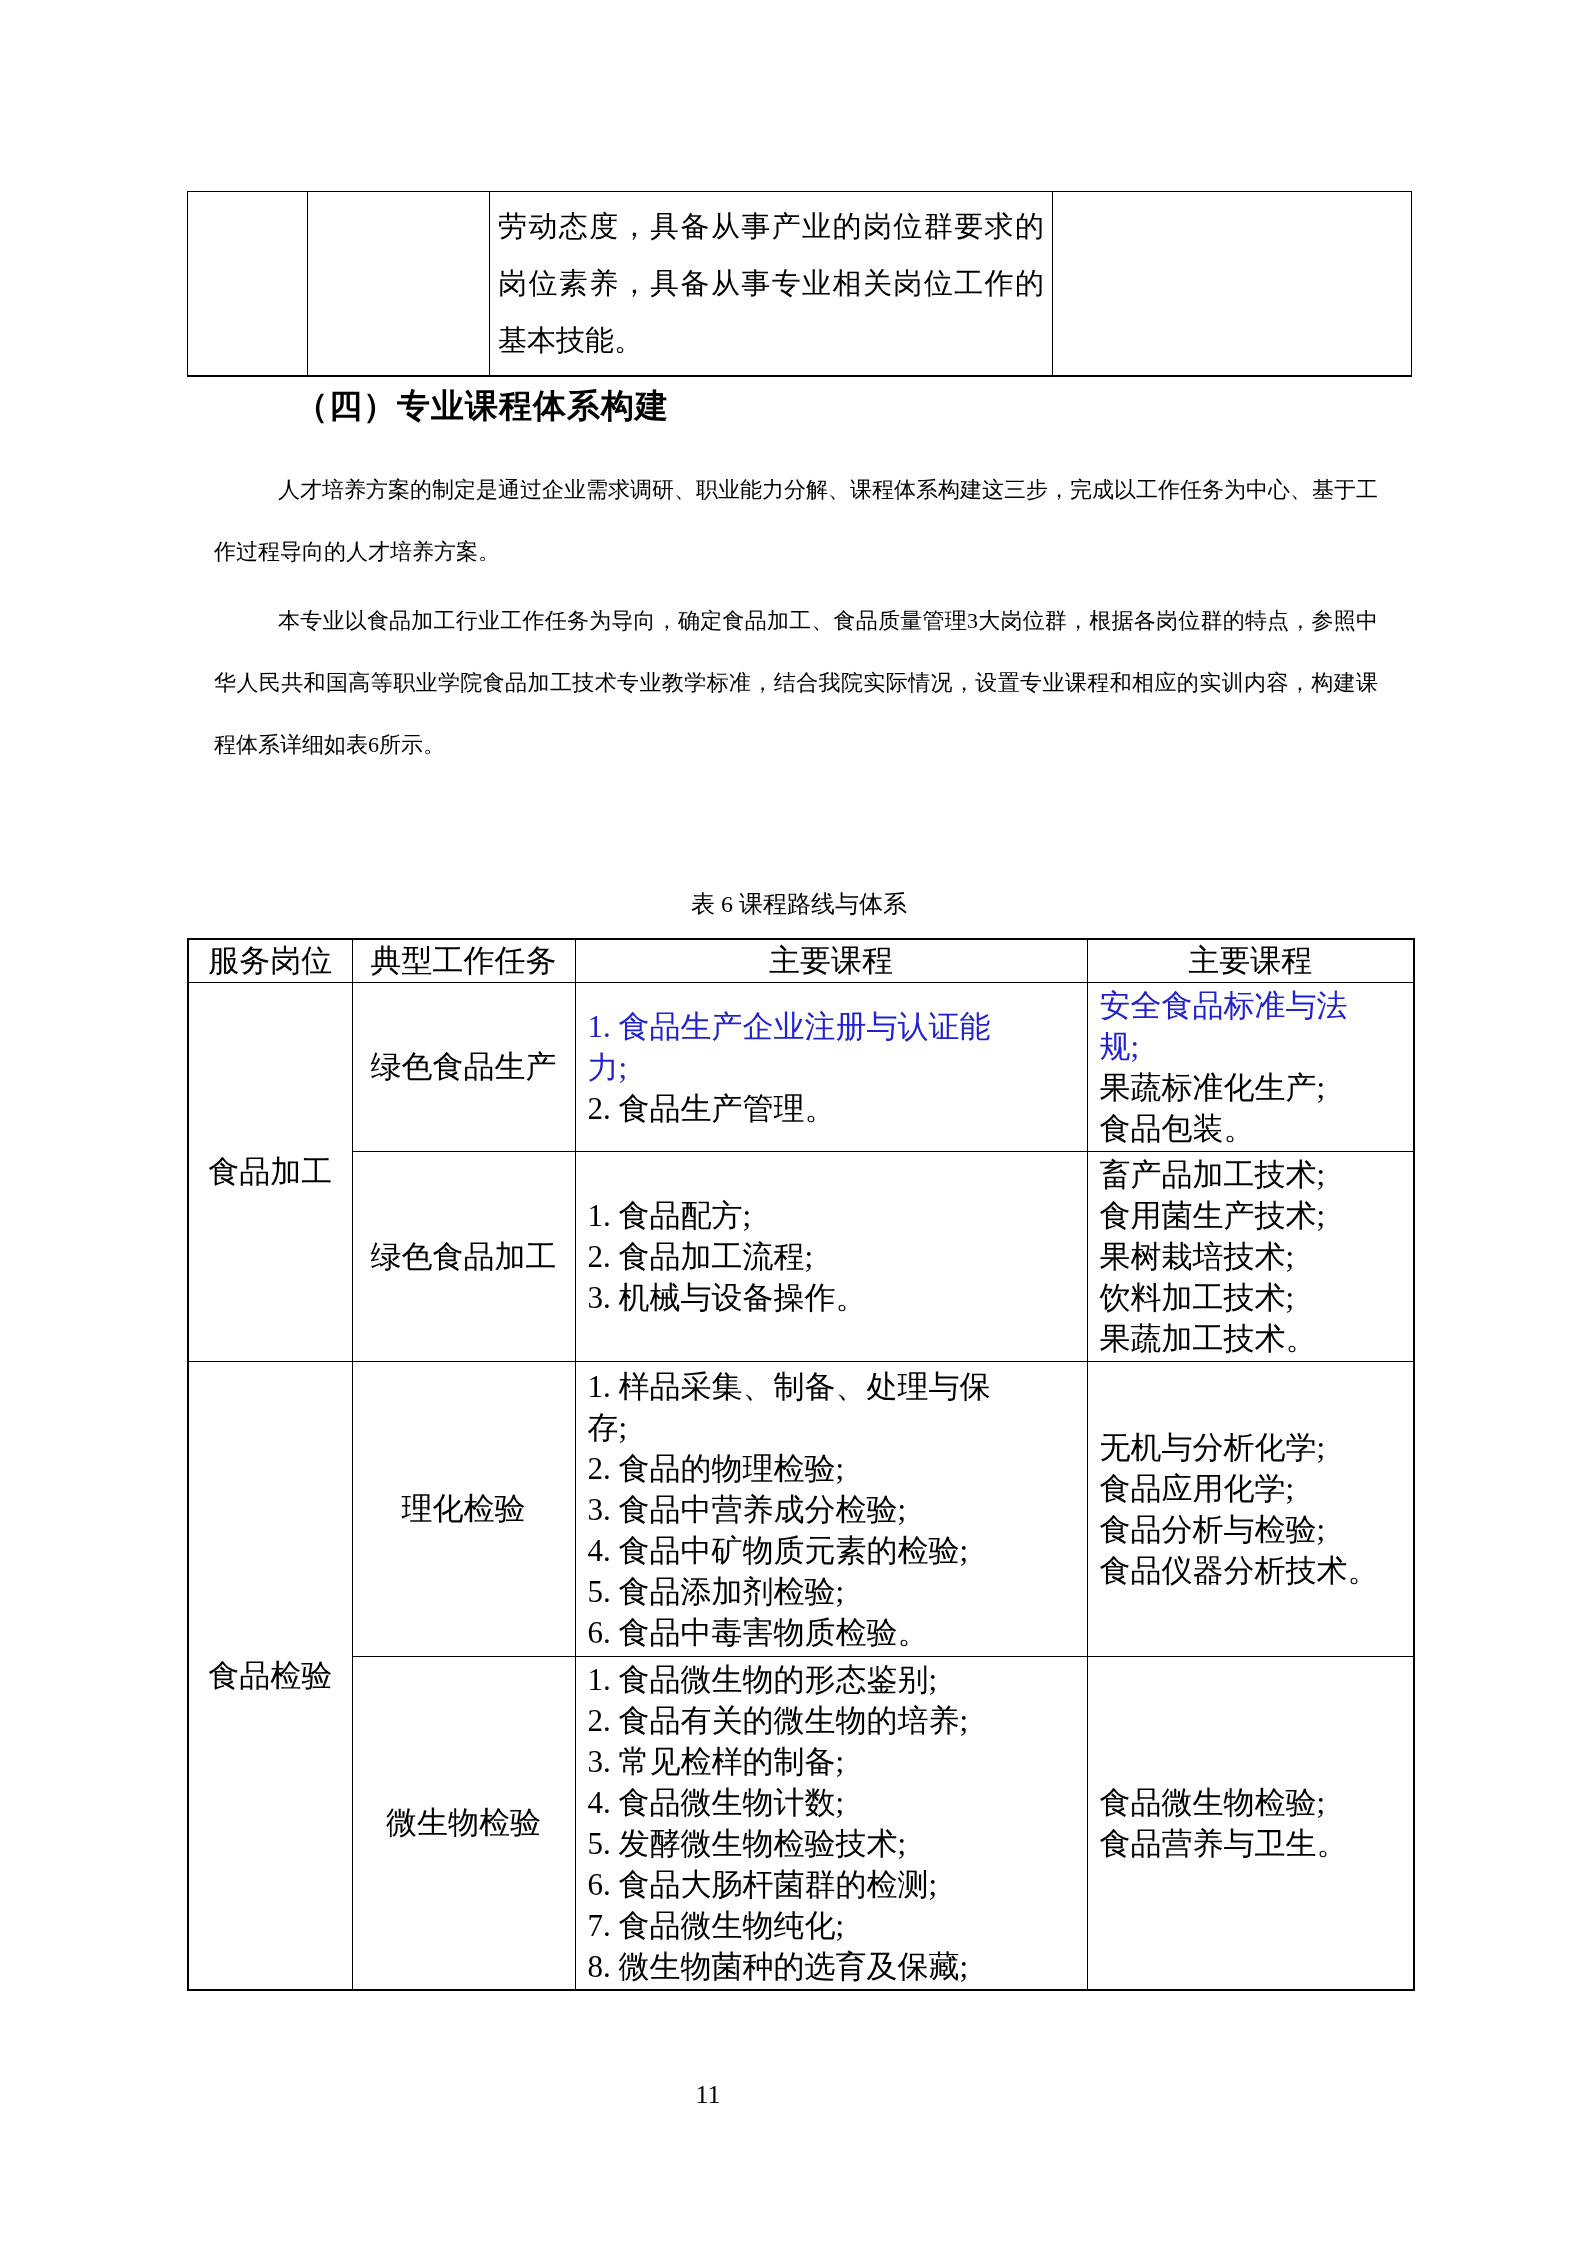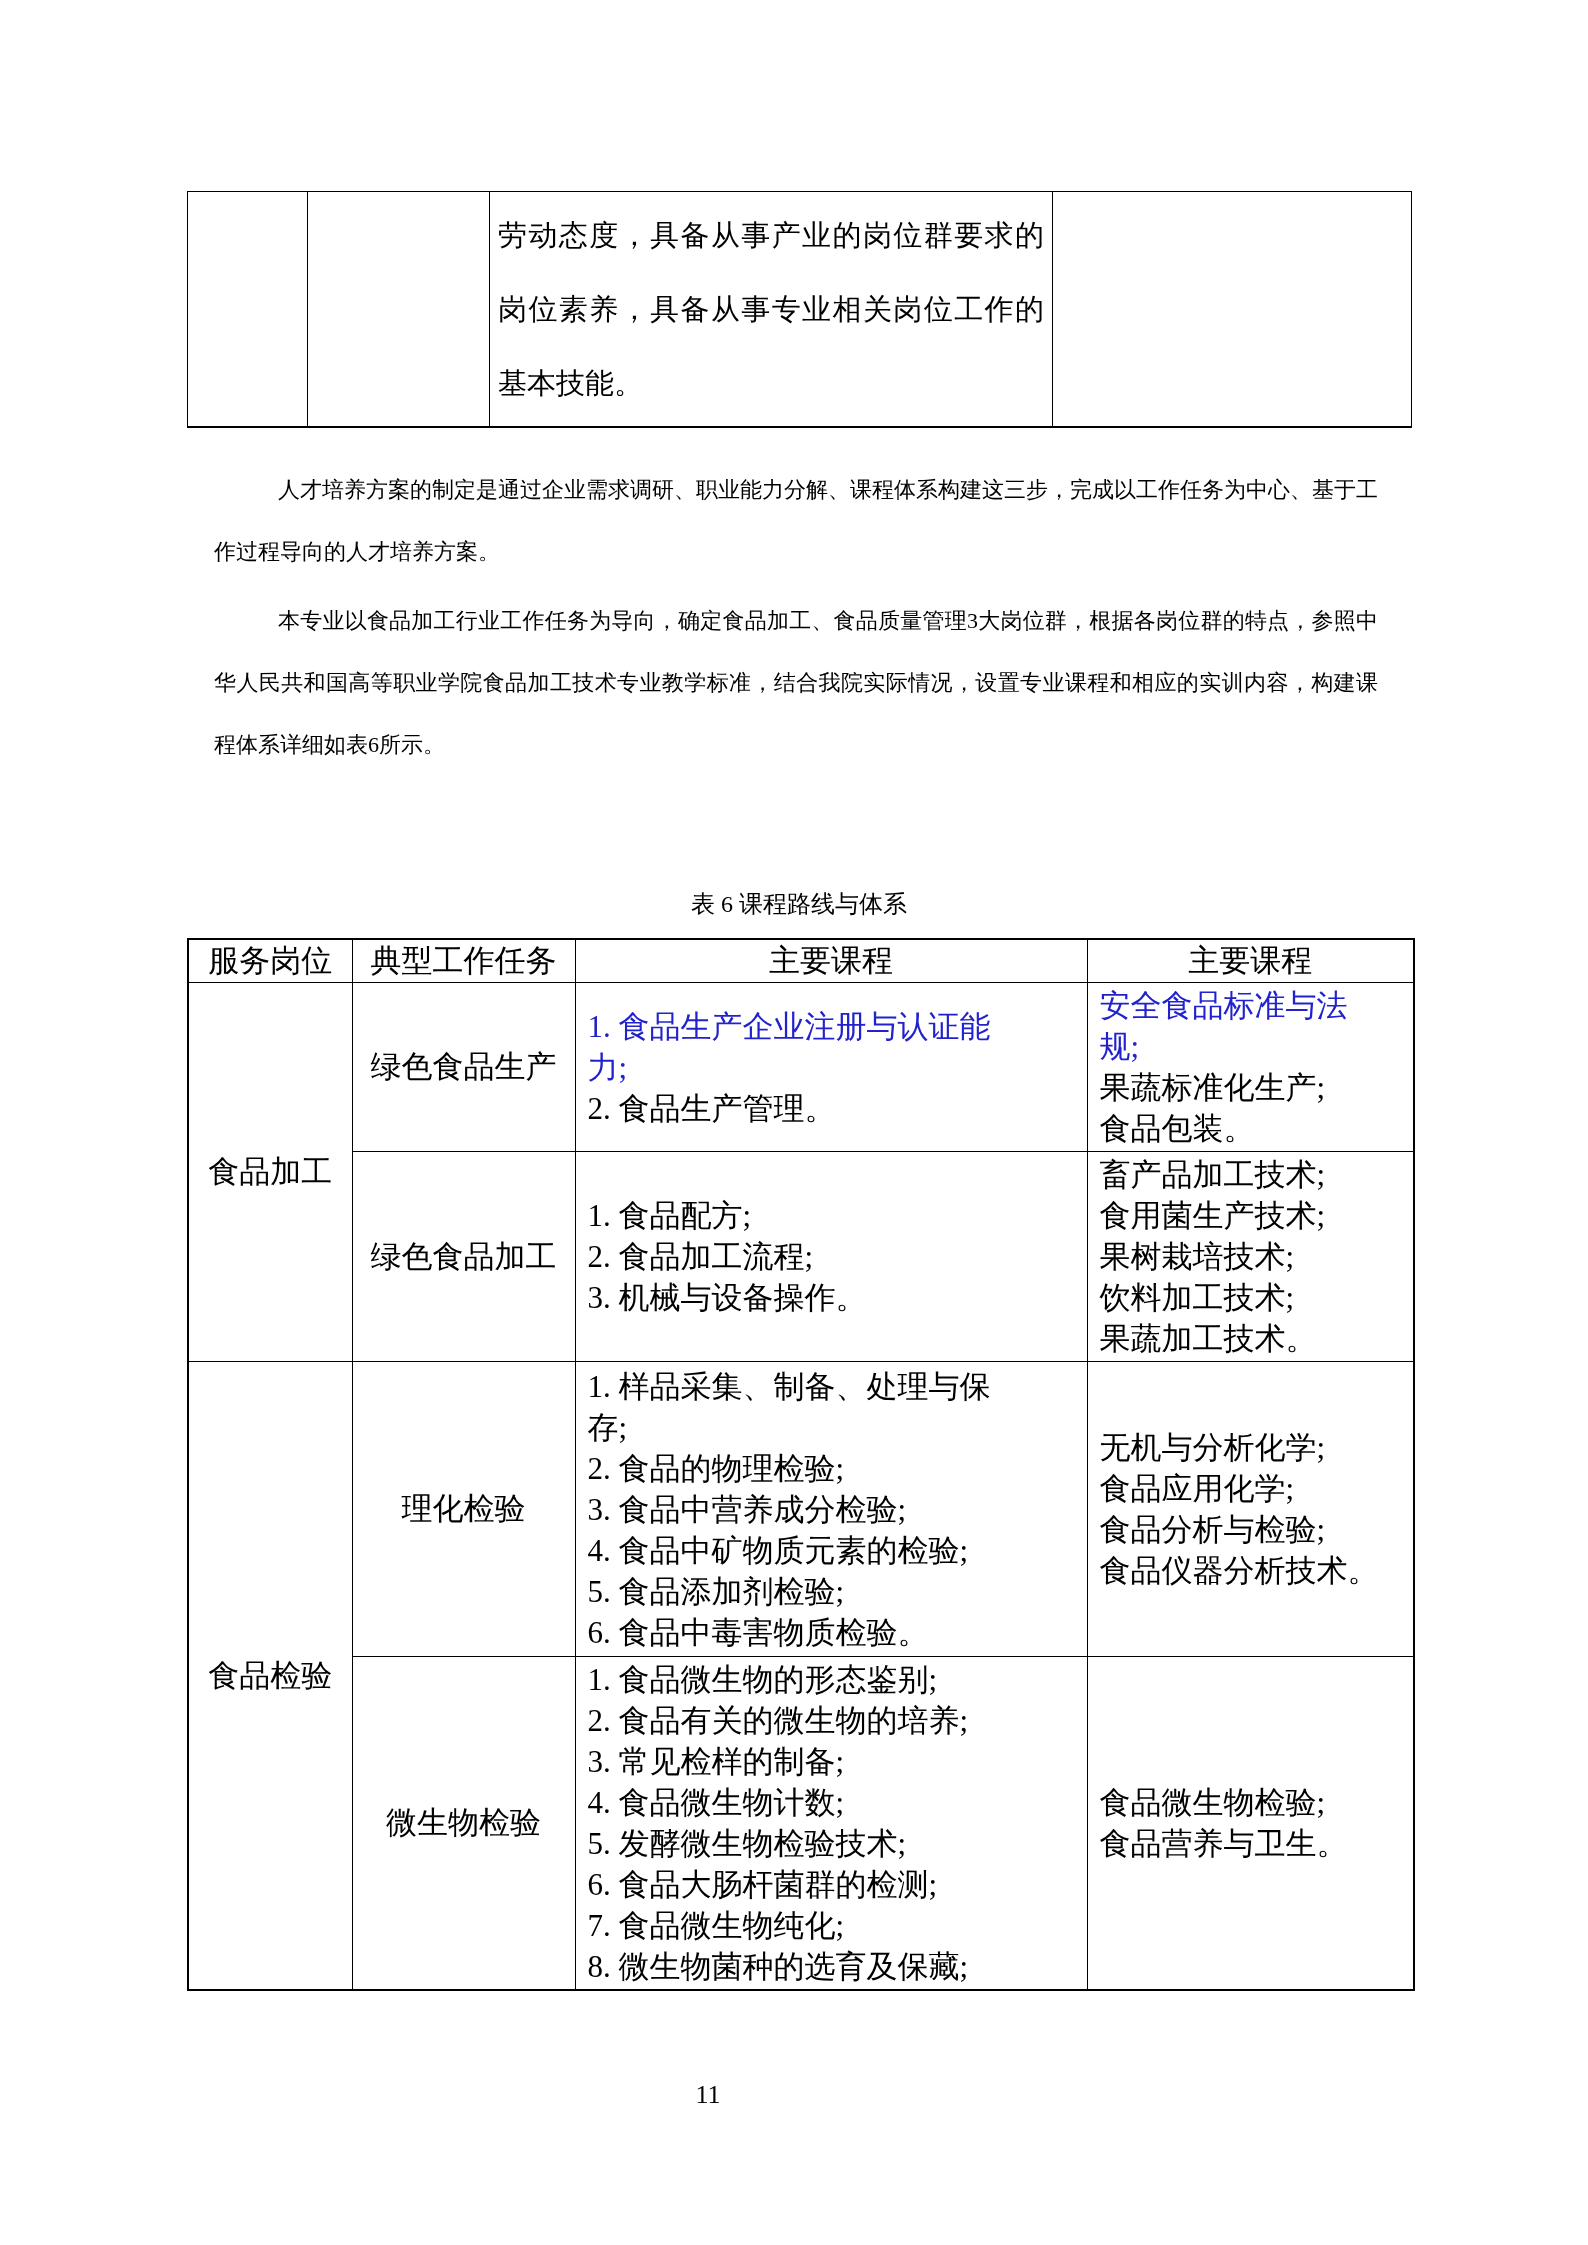--- a/index.html
+++ b/index.html
@@ -12,21 +12,21 @@
   
   .cont {
     position:absolute; left:187px; top:191px; width:1224px;
     border-collapse:collapse; table-layout:fixed;
   }
   .cont td {
     border:1px solid #000; border-bottom:2px solid #000;
     vertical-align:middle; padding:0;
   }
   .cont tr { height:168px; }
-  .cont .cellpad { padding:6px 8px; font-size:29px; line-height:74px; text-align:justify; }
+  .cont .cellpad { padding:6px 8px; font-size:29px; line-height:57px; text-align:justify; }
 
   
   .heading {
     position:absolute; left:295px; top:384px; margin:0;
     font-size:33px; font-weight:bold; letter-spacing:1px;
   }
 
   
   .para {
     position:absolute; left:214px; width:1164px; margin:0;
@@ -80,20 +80,21 @@
       <td></td>
       <td></td>
       <td>
         <div class="cellpad">劳动态度，具备从事产业的岗位群要求的岗位素养，具备从事专业相关岗位工作的基本技能。</div>
       </td>
       <td></td>
     </tr>
   </tbody>
     </table>
 
+  <h3 class="heading">（四）专业课程体系构建</h3>
 
   <p class="para p1">人才培养方案的制定是通过企业需求调研、职业能力分解、课程体系构建这三步，完成以工作任务为中心、基于工作过程导向的人才培养方案。</p>
   <p class="para p2">本专业以食品加工行业工作任务为导向，确定食品加工、食品质量管理3大岗位群，根据各岗位群的特点，参照中华人民共和国高等职业学院食品加工技术专业教学标准，结合我院实际情况，设置专业课程和相应的实训内容，构建课程体系详细如表6所示。</p>
 
   <div class="caption">表 6 课程路线与体系</div>
 
   <table class="course">
     <colgroup>
       <col style="width:164px">
         <col style="width:223px">

